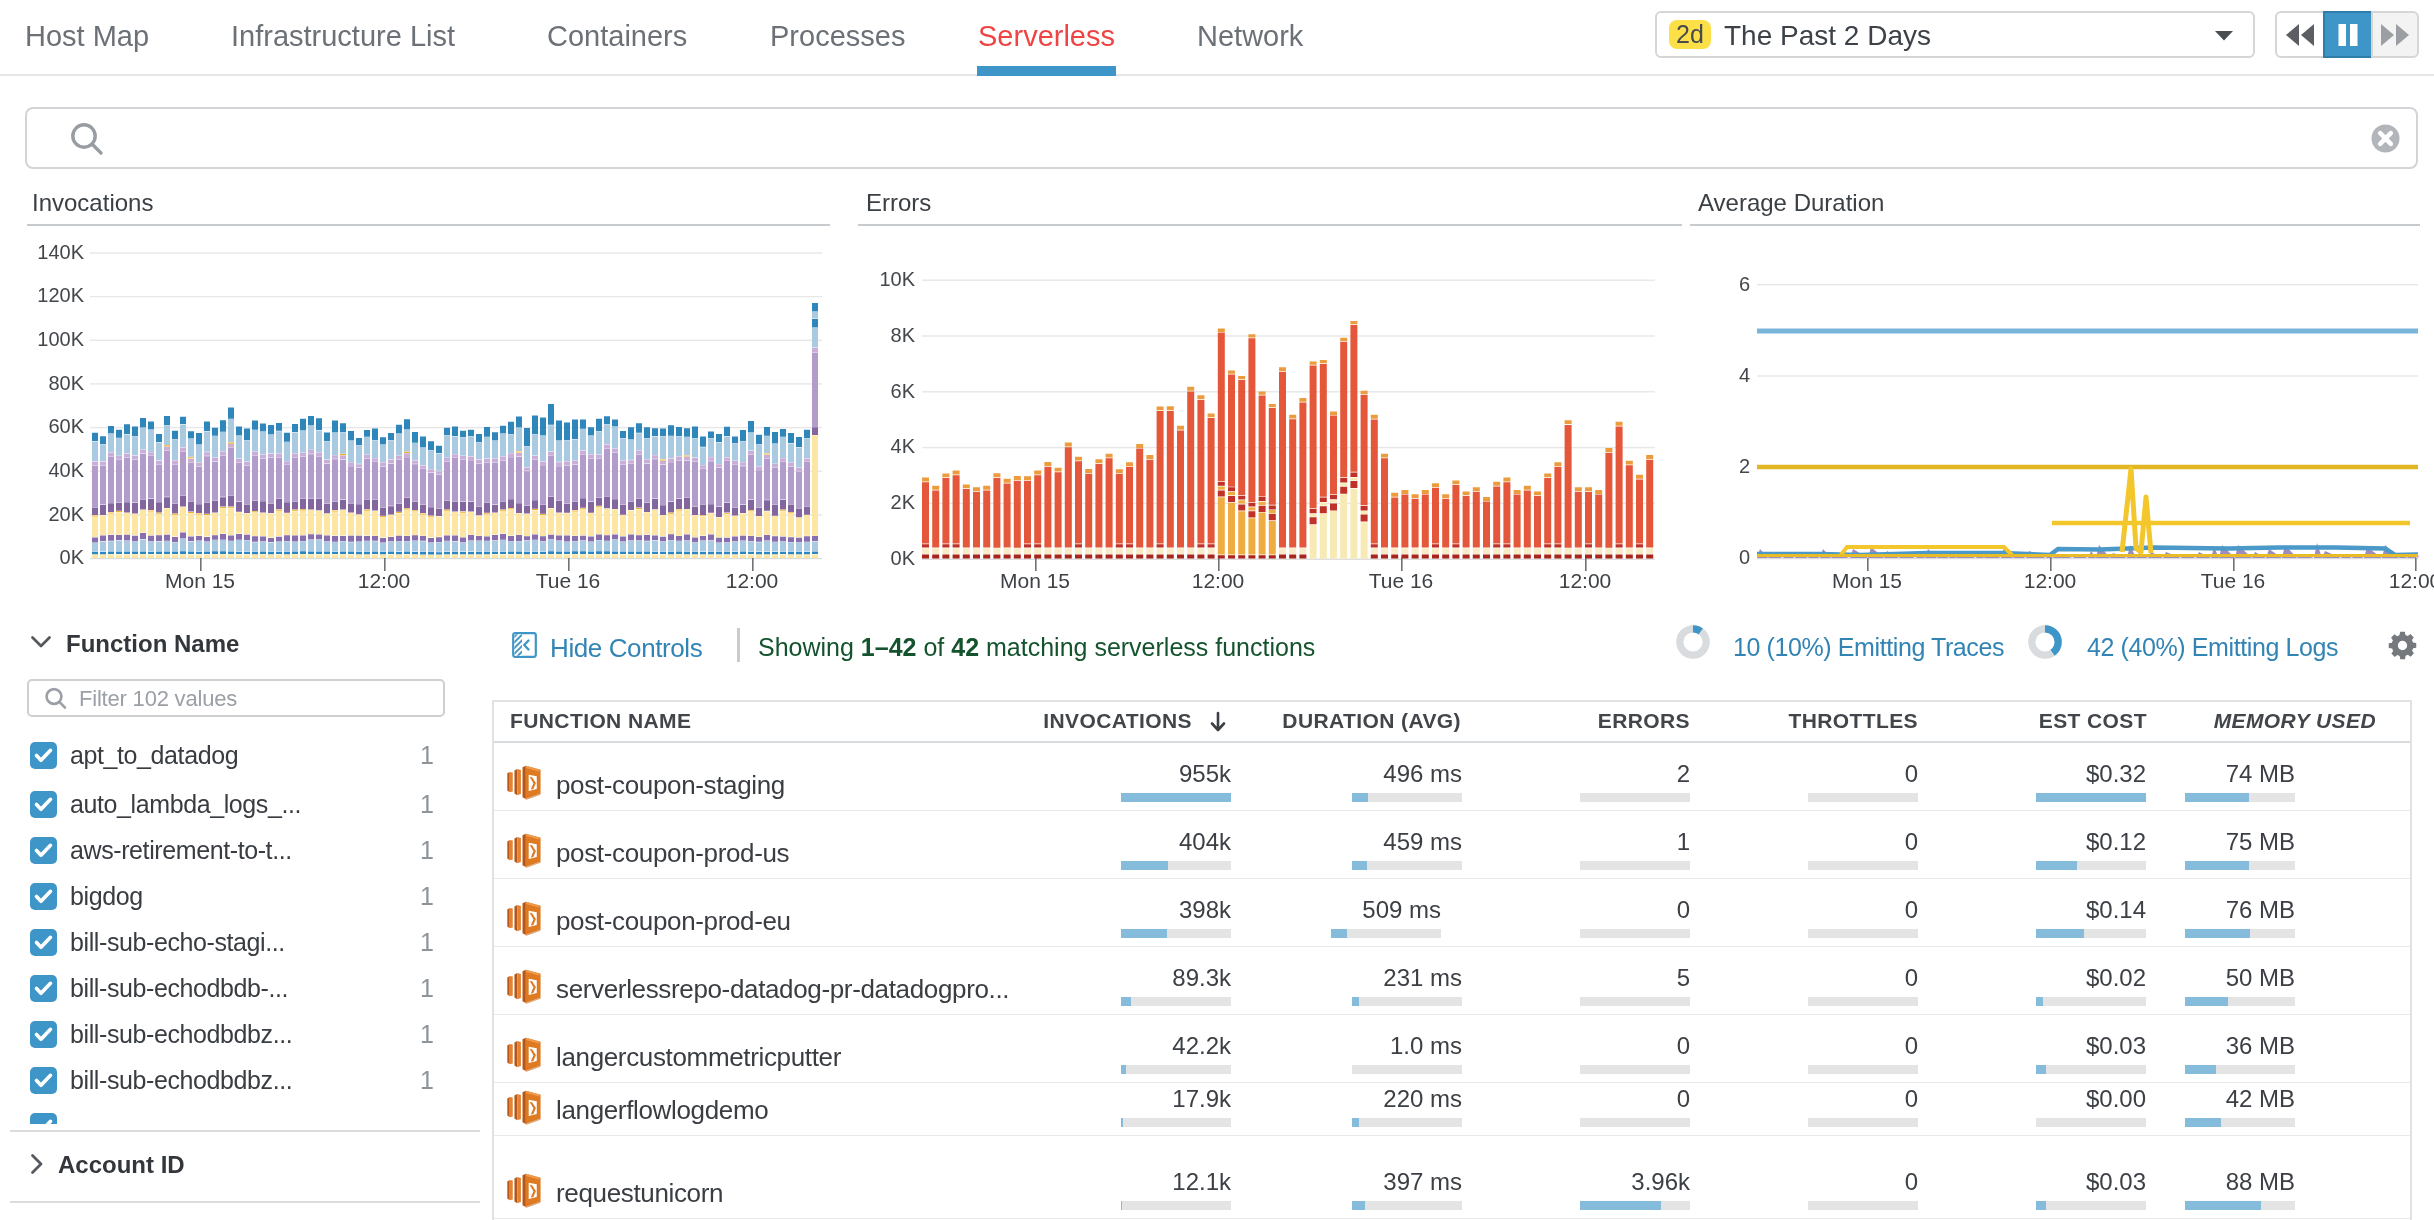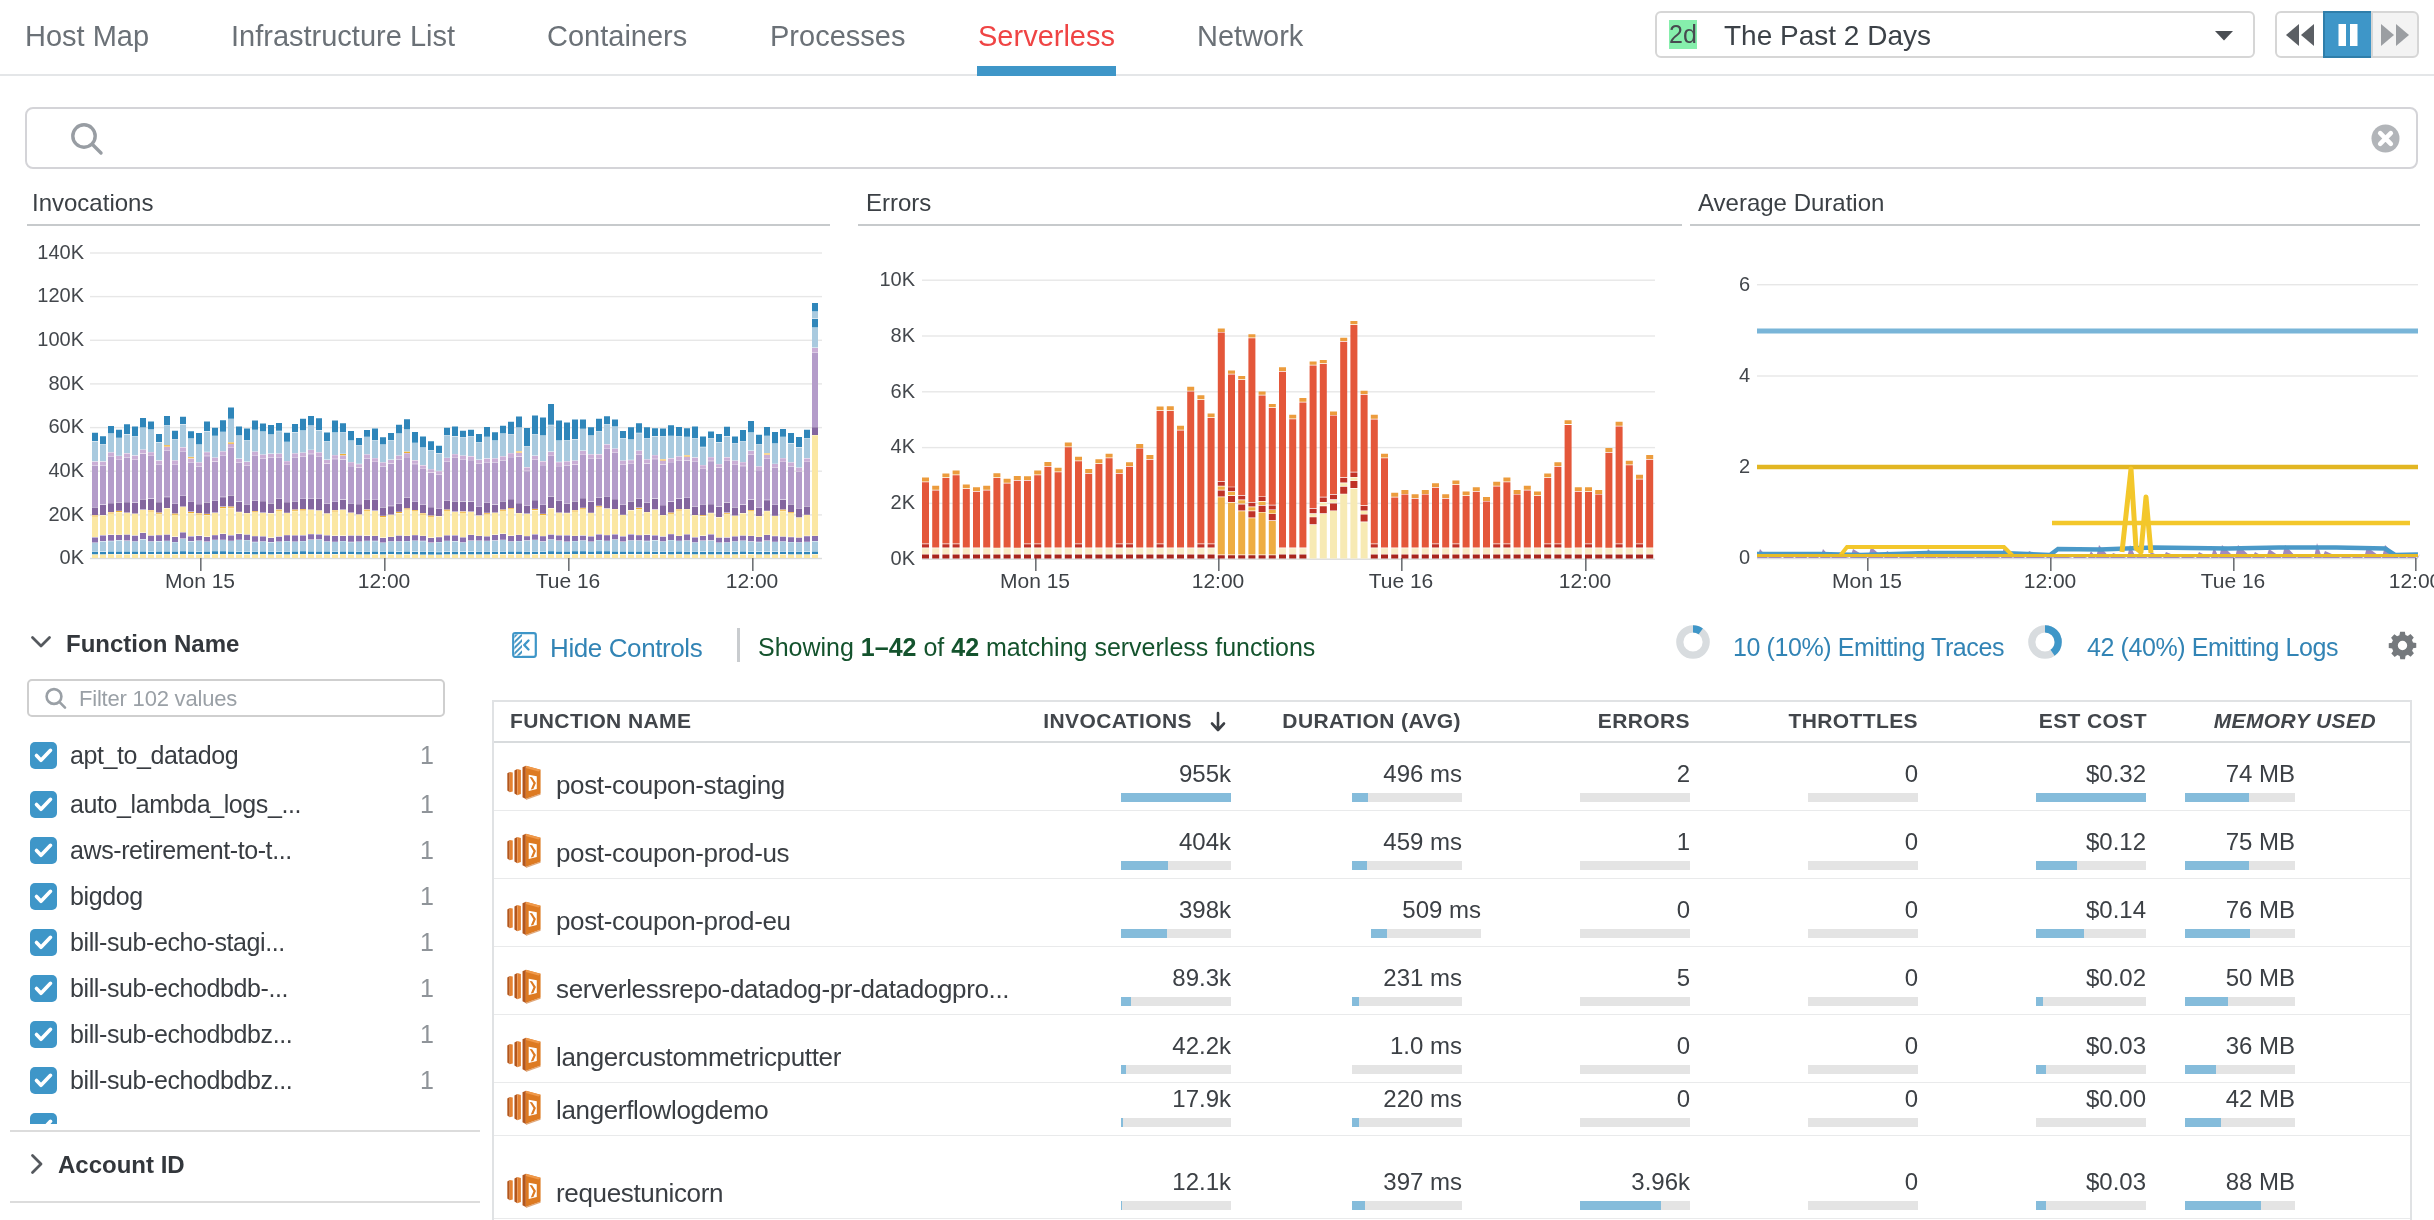--- a/index.html
+++ b/index.html
@@ -3,21 +3,21 @@
 *{margin:0;padding:0;box-sizing:border-box;}
 html,body{width:2434px;height:1220px;background:#fff;font-family:"Liberation Sans",sans-serif;overflow:hidden;position:relative;}
 .abs{position:absolute;}
 
 .nav{position:absolute;top:0;left:0;width:2434px;height:76px;border-bottom:2px solid #e4e6e8;}
 .tab{position:absolute;top:20px;font-size:29px;color:#6b7177;white-space:nowrap;}
 .tab.active{color:#ef4444;}
 .underline{position:absolute;left:977px;top:66px;width:139px;height:10px;background:#3e96c8;}
 
 .tp{position:absolute;left:1655px;top:11px;width:600px;height:47px;border:2px solid #d6d6d6;border-radius:6px;}
-.tp-badge{position:absolute;left:12px;top:7px;width:28px;height:29px;background:#86efac;border-radius:0;font-size:25px;color:#474b50;text-align:center;line-height:29px;}
+.tp-badge{position:absolute;left:12px;top:7px;width:42px;height:29px;background:#fde047;border-radius:8px;font-size:25px;color:#474b50;text-align:center;line-height:29px;}
 .tp-text{position:absolute;left:67px;top:7px;font-size:28px;color:#3c4248;}
 .tp-caret{position:absolute;right:18px;top:16px;}
 .pb{position:absolute;top:11px;height:47px;border:2px solid #d6d6d6;background:#fff;}
 .pb .ic{position:absolute;top:9px;left:50%;transform:translateX(-50%);}
 
 .search{position:absolute;left:25px;top:107px;width:2393px;height:62px;border:2px solid #d4d4d8;border-radius:8px;}
 .search .mag{position:absolute;left:40px;top:11px;}
 .search .clr{position:absolute;right:15px;top:14px;}
 
 .ctitle{position:absolute;top:189px;font-size:24px;color:#3b4045;}
@@ -428,21 +428,21 @@
 <path d="M27,16.7l2.6.4 4 6.1-2.7 6.3-2.7.4 2.8-6.6z" fill="#dd7a22"></path>
 <polygon points="23,39.8 38.5,34.2 38.5,35.4 23,41" fill="#c96a1e" opacity="0.6"></polygon>
 </svg></div>
       <div class="fname">post-coupon-prod-eu</div>
       <div class="ncell" style="right:1179px;">
         <div class="nval">398k</div>
         <div class="btrack">
           <div class="bfill" style="width:46px;"></div>
         </div>
       </div>
-      <div class="ncell" style="right:929px;">
+      <div class="ncell" style="right:969px;">
         <div class="nval">509 ms</div>
         <div class="btrack">
           <div class="bfill" style="width:16px;"></div>
         </div>
       </div>
       <div class="ncell" style="right:720px;">
         <div class="nval">0</div>
         <div class="btrack"></div>
       </div>
       <div class="ncell" style="right:492px;">

